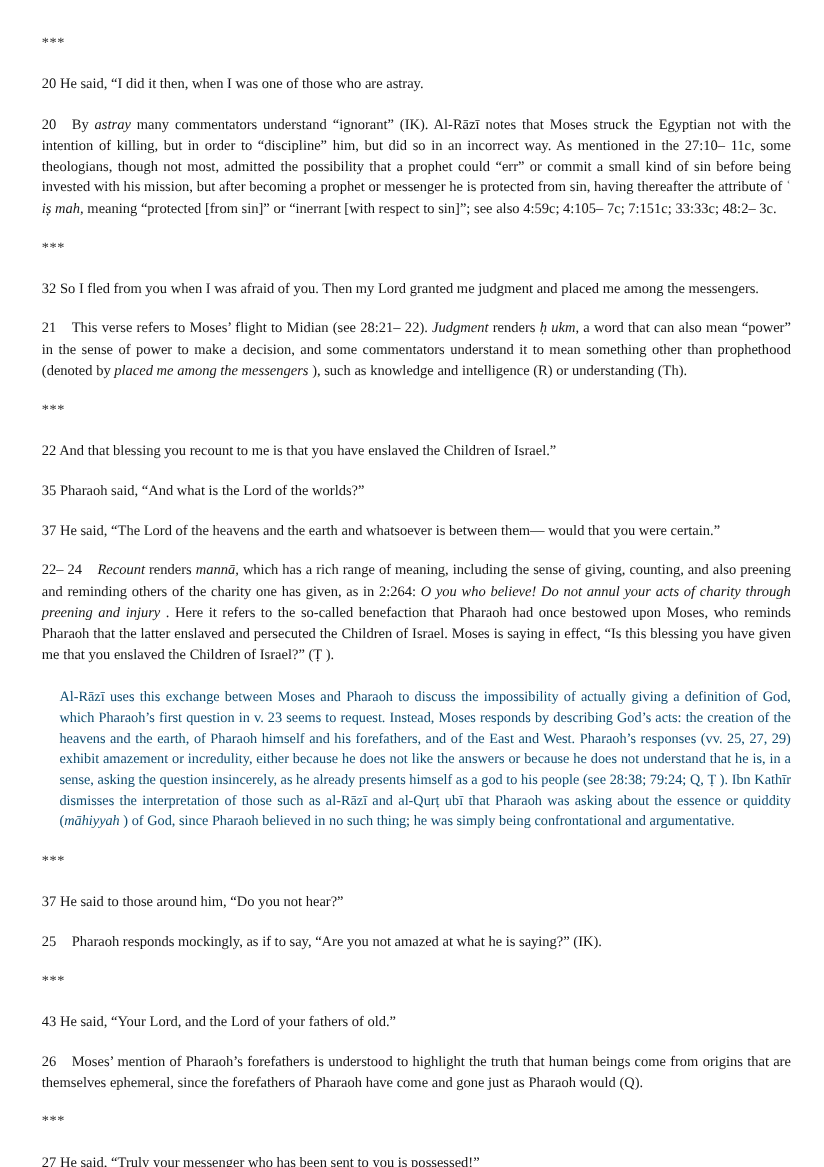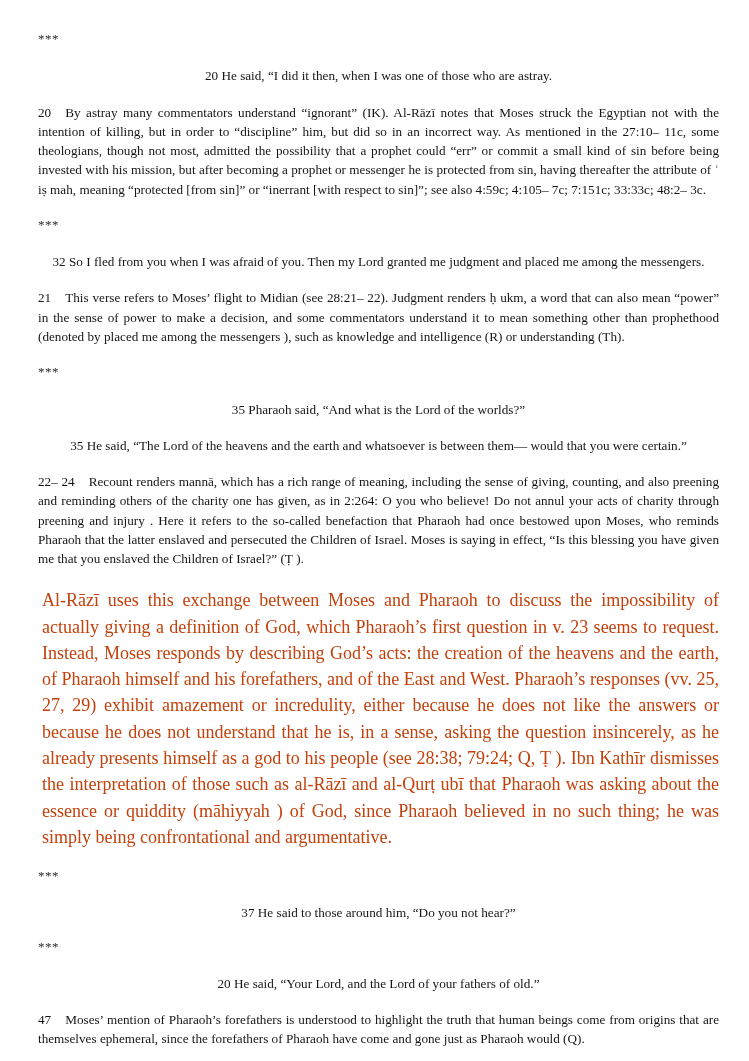--- a/index.html
+++ b/index.html
@@ -29,62 +29,65 @@
     line-height: 1.1;
     letter-spacing: 0.5px;
     margin: 0 0 20px 0;
     color: #2a2a2a;
     font-family: "Liberation Serif", "DejaVu Serif", serif;
   }
   .verse {
     font-size: 13.2px;
     line-height: 1.46;
     margin: 0 0 17px 0;
-    text-align: center;
+    text-align: left;
     color: #151515;
   }
   .commentary {
     font-size: 13.2px;
     line-height: 1.46;
     margin: 0 0 19px 0;
     text-align: justify;
     text-justify: inter-word;
     color: #151515;
   }
   .gap {
     display: inline-block;
     width: 14px;
   }
   .plain-para {
-    font-size: 18px;
+    font-size: 13px;
     line-height: 1.46;
-    margin: 0 0 19px 4px;
+    margin: 0 0 19px 16px;
     text-align: justify;
-    color: #c2410c;
+    color: #0c4a6e;
   }
   i, .it {
+    font-style: italic;
   }
 </style>
 </head>
 <body>
 
 <div class="page">
   <div class="content" id="content-root">
       <div class="sep">***</div>
       <p class="verse">20 He said, “I did it then, when I was one of those who are astray.</p>
       <p class="commentary"><span>20</span><span class="gap"></span><span>By </span><span class="it">astray</span><span> many commentators understand “ignorant” (IK). Al-Rāzī notes that Moses struck the Egyptian not with the intention of killing, but in order to “discipline” him, but did so in an incorrect way. As mentioned in the 27:10– 11c, some theologians, though not most, admitted the possibility that a prophet could “err” or commit a small kind of sin before being invested with his mission, but after becoming a prophet or messenger he is protected from sin, having thereafter the attribute of ʿ </span><span class="it">iṣ mah,</span><span> meaning “protected [from sin]” or “inerrant [with respect to sin]”; see also 4:59c; 4:105– 7c; 7:151c; 33:33c; 48:2– 3c.</span></p>
       <div class="sep">***</div>
       <p class="verse">32 So I fled from you when I was afraid of you. Then my Lord granted me judgment and placed me among the messengers.</p>
       <p class="commentary"><span>21</span><span class="gap"></span><span>This verse refers to Moses’ flight to Midian (see 28:21– 22). </span><span class="it">Judgment</span><span> renders </span><span class="it">ḥ ukm,</span><span> a word that can also mean “power” in the sense of power to make a decision, and some commentators understand it to mean something other than prophethood (denoted by </span><span class="it">placed me among the messengers</span><span> ), such as knowledge and intelligence (R) or understanding (Th).</span></p>
       <div class="sep">***</div>
+      <p class="verse">22 And that blessing you recount to me is that you have enslaved the Children of Israel.”</p>
       <p class="verse">35 Pharaoh said, “And what is the Lord of the worlds?”</p>
-      <p class="verse">35 He said, “The Lord of the heavens and the earth and whatsoever is between them— would that you were certain.”</p>
+      <p class="verse">37 He said, “The Lord of the heavens and the earth and whatsoever is between them— would that you were certain.”</p>
       <p class="commentary"><span>22– 24</span><span class="gap"></span><span class="it">Recount</span><span> renders </span><span class="it">mannā,</span><span> which has a rich range of meaning, including the sense of giving, counting, and also preening and reminding others of the charity one has given, as in 2:264: </span><span class="it">O you who believe! Do not annul your acts of charity through preening and injury</span><span> . Here it refers to the so-called benefaction that Pharaoh had once bestowed upon Moses, who reminds Pharaoh that the latter enslaved and persecuted the Children of Israel. Moses is saying in effect, “Is this blessing you have given me that you enslaved the Children of Israel?” (Ṭ ).</span></p>
       <p class="plain-para"><span>Al-Rāzī uses this exchange between Moses and Pharaoh to discuss the impossibility of actually giving a definition of God, which Pharaoh’s first question in v. 23 seems to request. Instead, Moses responds by describing God’s acts: the creation of the heavens and the earth, of Pharaoh himself and his forefathers, and of the East and West. Pharaoh’s responses (vv. 25, 27, 29) exhibit amazement or incredulity, either because he does not like the answers or because he does not understand that he is, in a sense, asking the question insincerely, as he already presents himself as a god to his people (see 28:38; 79:24; Q, Ṭ ). Ibn Kathīr dismisses the interpretation of those such as al-Rāzī and al-Qurṭ ubī that Pharaoh was asking about the essence or quiddity (</span><span class="it">māhiyyah</span><span> ) of God, since Pharaoh believed in no such thing; he was simply being confrontational and argumentative.</span></p>
       <div class="sep">***</div>
       <p class="verse">37 He said to those around him, “Do you not hear?”</p>
+      <p class="commentary"><span>25</span><span class="gap"></span><span>Pharaoh responds mockingly, as if to say, “Are you not amazed at what he is saying?” (IK).</span></p>
       <div class="sep">***</div>
-      <p class="verse">20 He said, “Your Lord, and the Lord of your fathers of old.”</p>
-      <p class="commentary"><span>47</span><span class="gap"></span><span>Moses’ mention of Pharaoh’s forefathers is understood to highlight the truth that human beings come from origins that are themselves ephemeral, since the forefathers of Pharaoh have come and gone just as Pharaoh would (Q).</span></p>
+      <p class="verse">43 He said, “Your Lord, and the Lord of your fathers of old.”</p>
+      <p class="commentary"><span>26</span><span class="gap"></span><span>Moses’ mention of Pharaoh’s forefathers is understood to highlight the truth that human beings come from origins that are themselves ephemeral, since the forefathers of Pharaoh have come and gone just as Pharaoh would (Q).</span></p>
       <div class="sep">***</div>
       <p class="verse">27 He said, “Truly your messenger who has been sent to you is possessed!”</p>
     </div>
 </div>
 
 </body></html>

